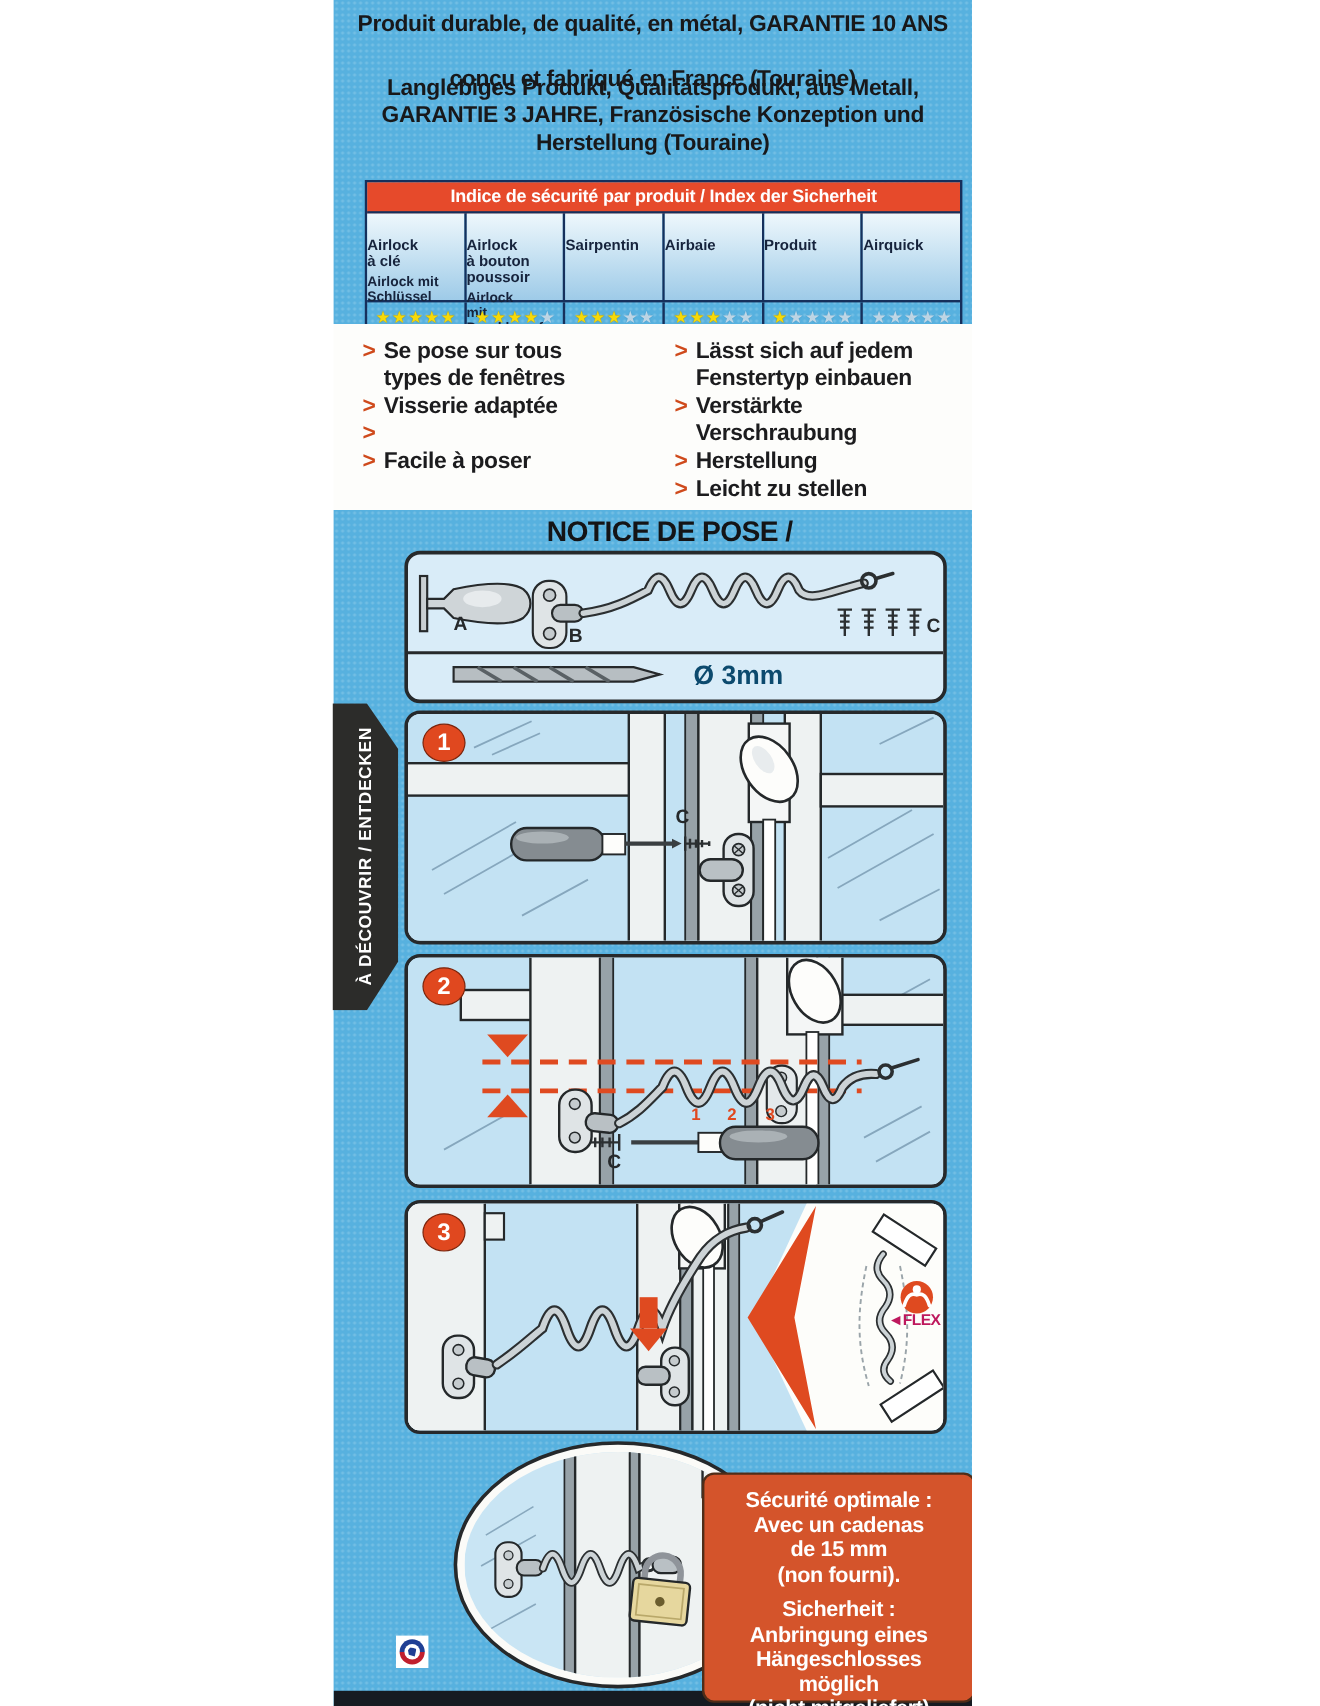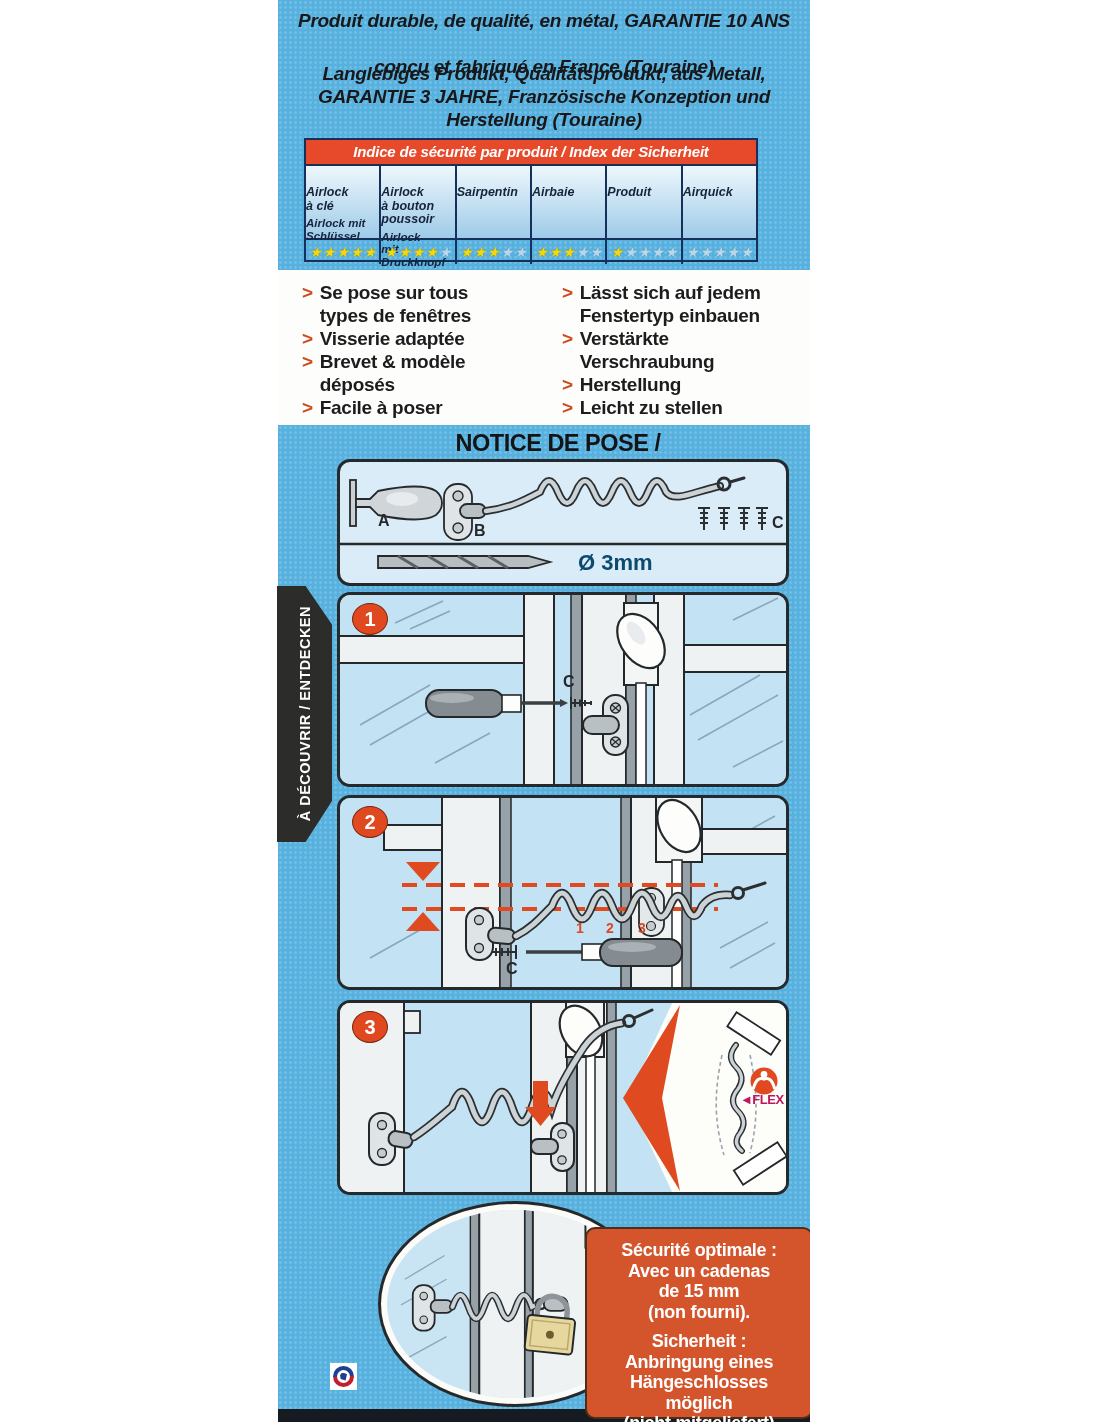--- a/index.html
+++ b/index.html
@@ -4,33 +4,33 @@
 <style>
   html,body{margin:0;padding:0;}
   body{width:1100px;height:1422px;position:relative;background:#ffffff;
        font-family:"Liberation Sans", sans-serif;overflow:hidden;}
   .abs{position:absolute;}
   .preline{white-space:pre-line;}
 
   
   #top-panel{left:278px;top:0;width:532px;height:270px;background:#57b1df;
     background-image:radial-gradient(rgba(255,255,255,.16) 1px, transparent 1.6px);
-    background-size:5px 5px;font-style:italic;}
+    background-size:5px 5px;}
   #features{left:278px;top:270px;width:532px;height:155px;background:#fdfdfb;}
   #main-panel{left:278px;top:425px;width:532px;height:997px;background:#57b1df;
     background-image:radial-gradient(rgba(255,255,255,.16) 1px, transparent 1.6px);
     background-size:5px 5px;overflow:hidden;}
 
   
   .hdr{left:4px;width:524px;text-align:center;font-weight:bold;color:#18181a;
        font-size:19px;line-height:23px;letter-spacing:-0.3px;}
   .hdr-fr{top:9px;} .hdr-de{top:62px;}
 
   
-  .sec-table{left:26px;top:138px;width:454px;height:124px;border:2px solid #16305c;
+  .sec-table{left:26px;top:150px;width:498px;height:124px;border:2px solid #16305c;
              background:transparent;box-sizing:border-box;}
   .tbl-title{height:24px;background:#e64a2b;color:#fff;font-weight:bold;font-size:15px;
              line-height:24px;text-align:center;border-bottom:2px solid #16305c;
              letter-spacing:-0.2px;}
   .tbl-cols{display:flex;height:72px;}
   .tbl-cols .col{flex:1;border-right:2px solid #16305c;box-sizing:border-box;
      background:linear-gradient(#eef7fc,#9ecbe8);text-align:left;padding-top:20px;}
   .tbl-cols .col:last-child{border-right:none;}
   .col .fr{font-weight:bold;font-size:12.5px;line-height:13.5px;color:#16233c;}
   .col .de{font-weight:bold;font-size:11.5px;line-height:12.5px;color:#16233c;margin-top:4px;}
@@ -187,22 +187,20 @@
         <span class="mk">&gt;</span>
         <span class="preline">Se pose sur tous
 types de fenêtres</span>
       </li>
     <li>
         <span class="mk">&gt;</span>
         <span class="preline">Visserie adaptée</span>
       </li>
     <li>
         <span class="mk">&gt;</span>
-        <span class="preline">Brevet &amp; modèle
-déposés</span>
       </li>
     <li>
         <span class="mk">&gt;</span>
         <span class="preline">Facile à poser</span>
       </li>
   </ul>
   <ul class="abs feat-list feat-de">
     <li>
         <span class="mk">&gt;</span>
         <span class="preline">Lässt sich auf jedem

